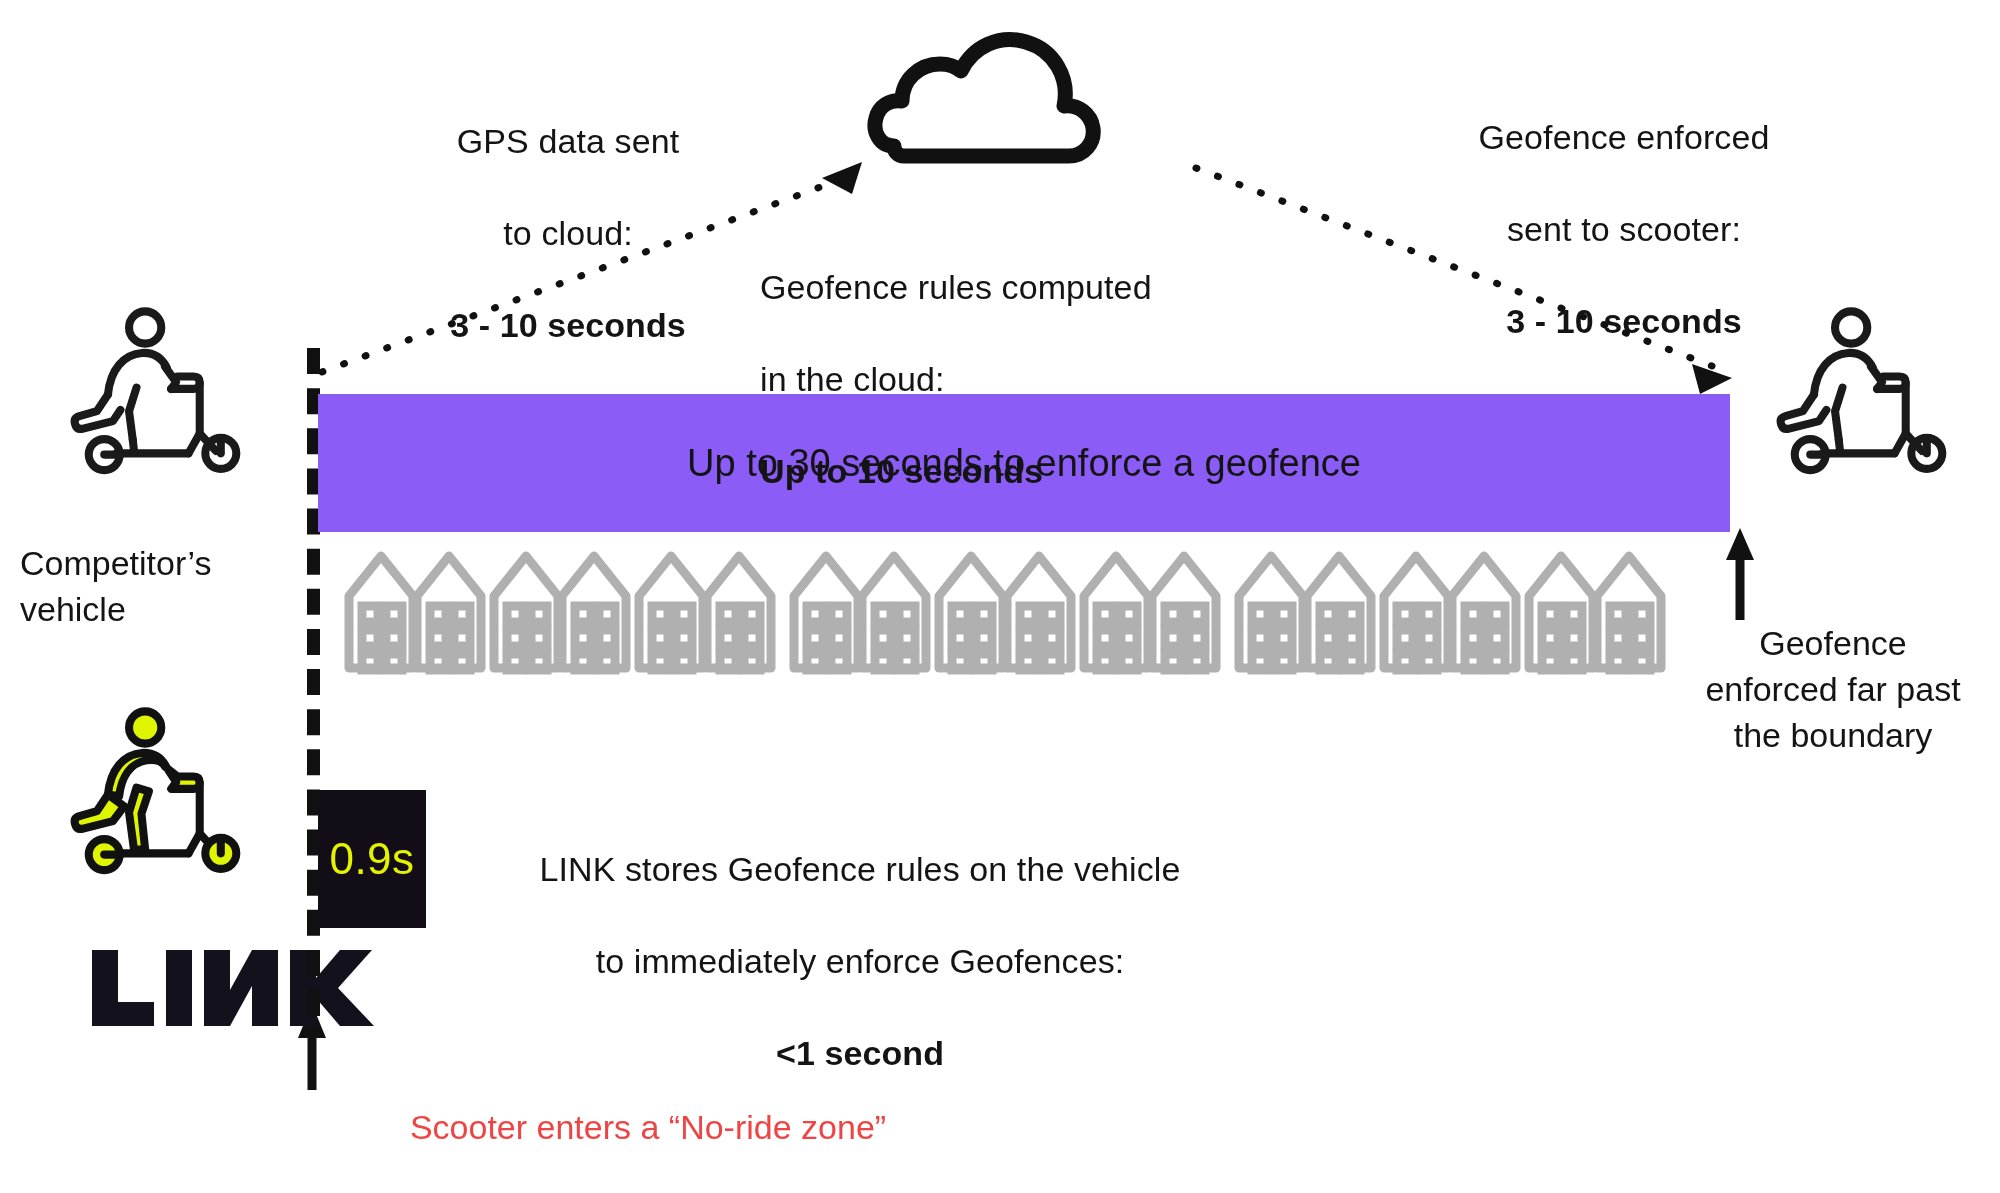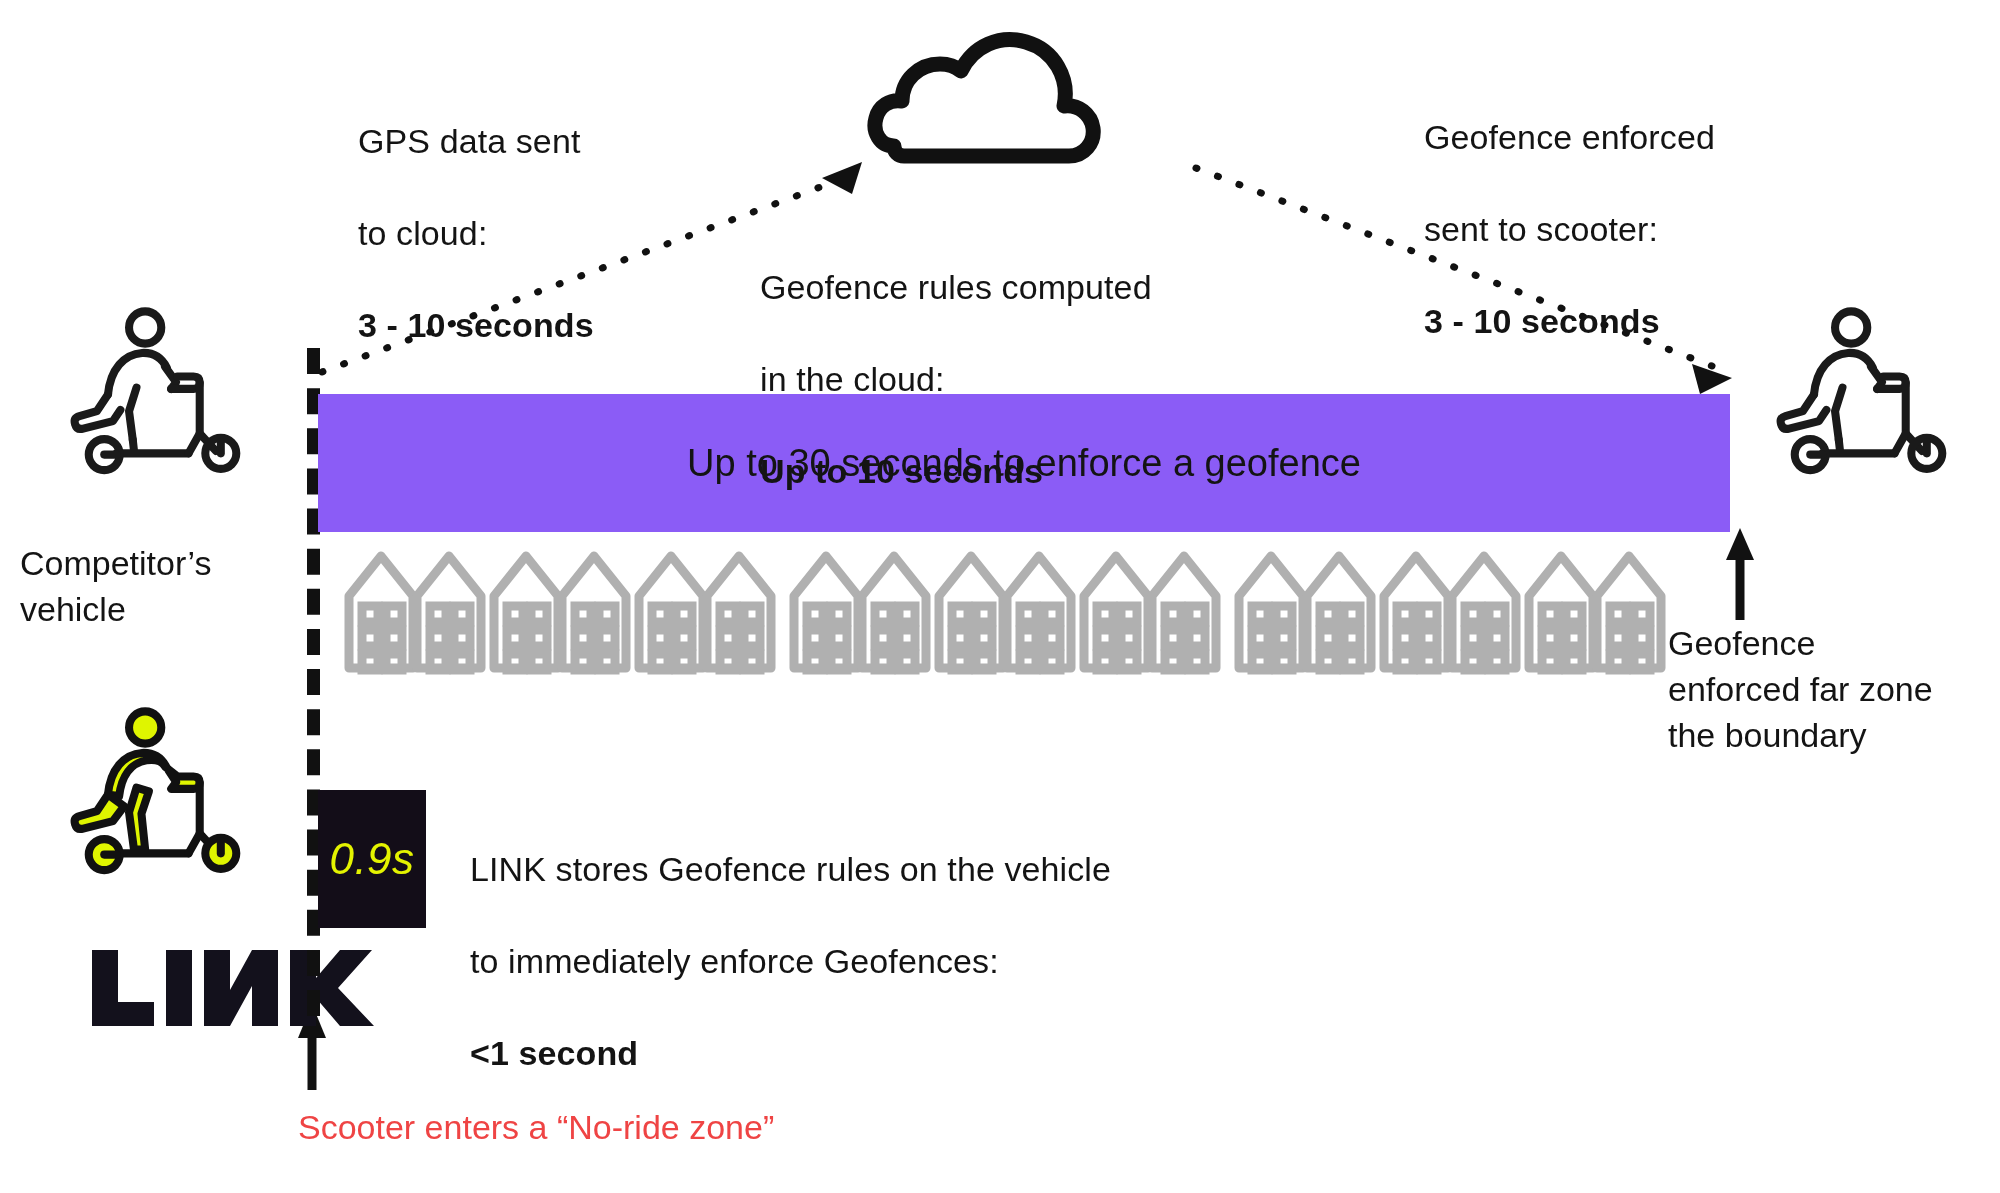--- a/index.html
+++ b/index.html
@@ -4,21 +4,21 @@
 <style>
   html,body{margin:0;padding:0;background:#fff;}
   body{
     width:2000px;height:1193px;
     font-family:"Liberation Sans","DejaVu Sans",sans-serif;
     color:#111;
     overflow:hidden;
   }
   #stage{position:relative;width:2000px;height:1193px;background:#fff;}
 
-  .abs{position:absolute;}
+  .abs{position:absolute;text-align:center;}
 
   
   .label{
     font-size:34px;
     line-height:46px;
     color:#141414;
     letter-spacing:.1px;
     white-space:pre-line;
   }
   .label .b{font-weight:bold;}
@@ -49,21 +49,21 @@
   
   #link-text{left:470px;top:800px;width:780px;}
 
   
   #speed-chip{
     left:318px;top:790px;width:108px;height:138px;
     background:#130d18;
     display:flex;align-items:center;justify-content:center;
   }
   #speed-chip-value{
-    color:#e4f300;font-size:44px;line-height:44px;letter-spacing:.5px;font-style:italic;
+    color:#e4f300;font-size:44px;line-height:44px;letter-spacing:.5px;
   }
 
   
   #bottom-caption{left:298px;top:1108px;width:700px;font-size:34px;color:#ef4444;}
 
   
   #right-caption{left:1668px;top:620px;width:330px;font-size:34px;line-height:46px;color:#141414;}
 
   
   #boundary-line{
@@ -268,17 +268,17 @@
   <div id="link-text" class="abs label">
     <div>LINK stores Geofence rules on the vehicle</div>
     <div>to immediately enforce Geofences:</div>
     <div class="b">&lt;1 second</div>
   </div>
 
   <div id="bottom-caption" class="abs">Scooter enters a “No-ride zone”</div>
 
   <div id="right-caption" class="abs">
     <div>Geofence</div>
-    <div>enforced far zone</div>
+    <div>enforced far past</div>
     <div>the boundary</div>
   </div>
 
 </div>
 
 </body></html>

